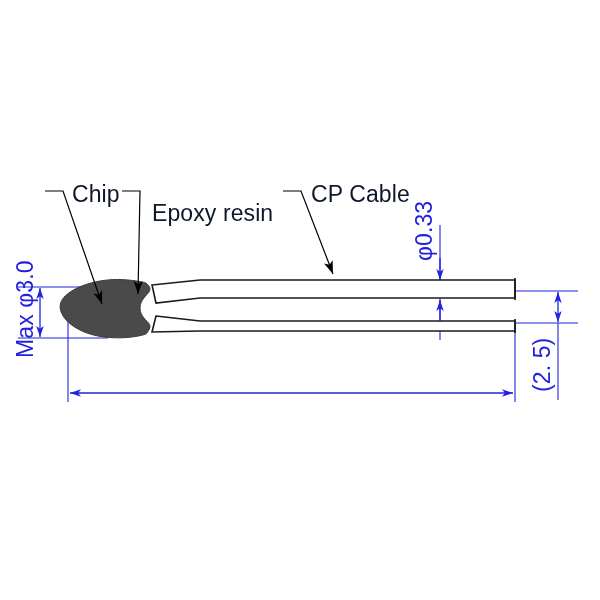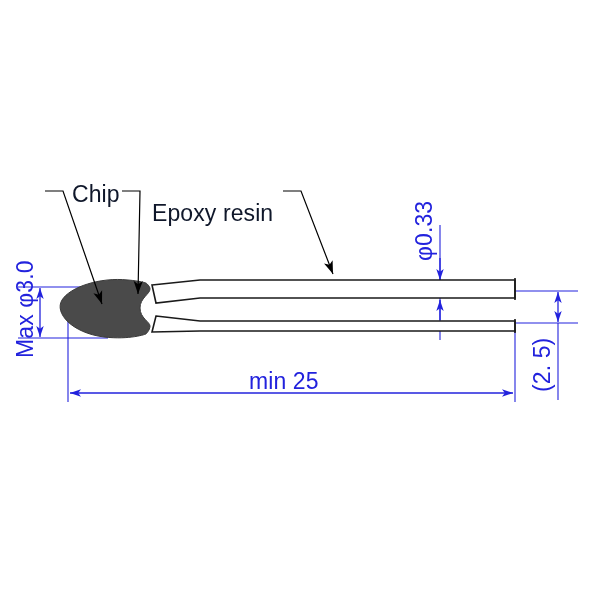--- a/index.html
+++ b/index.html
@@ -97,22 +97,22 @@
       <path d="M 45,191 L 63,191 L 102,304" marker-end="url(#blkArrow)"></path>
       <path d="M 122,191 L 140,191 L 138,294" marker-end="url(#blkArrow)"></path>
       <path d="M 283,191 L 301,191 L 333,274" marker-end="url(#blkArrow)"></path>
     </g>
   </svg>
 
   <div class="lbl callout-label" style="left:72px;top:181px;">Chip</div>
 
   <div class="lbl callout-label" style="left:152px;top:181px;margin-top:19px;">Epoxy resin</div>
 
+  <div class="lbl callout-label" style="left:311px;top:181px;">CP Cable</div>
 
   <div class="lbl dim-label rot" style="left:12px;top:358px;">Max φ3.0</div>
 
   <div class="lbl dim-label rot" style="left:411px;top:261px;">φ0.33</div>
 
-  <div class="lbl dim-label" style="left:249px;top:368px;">min 25</div>
 
   <div class="lbl dim-label rot" style="left:529px;top:392px;">(2. 5)</div>
 
 </div>
 
 </body></html>

